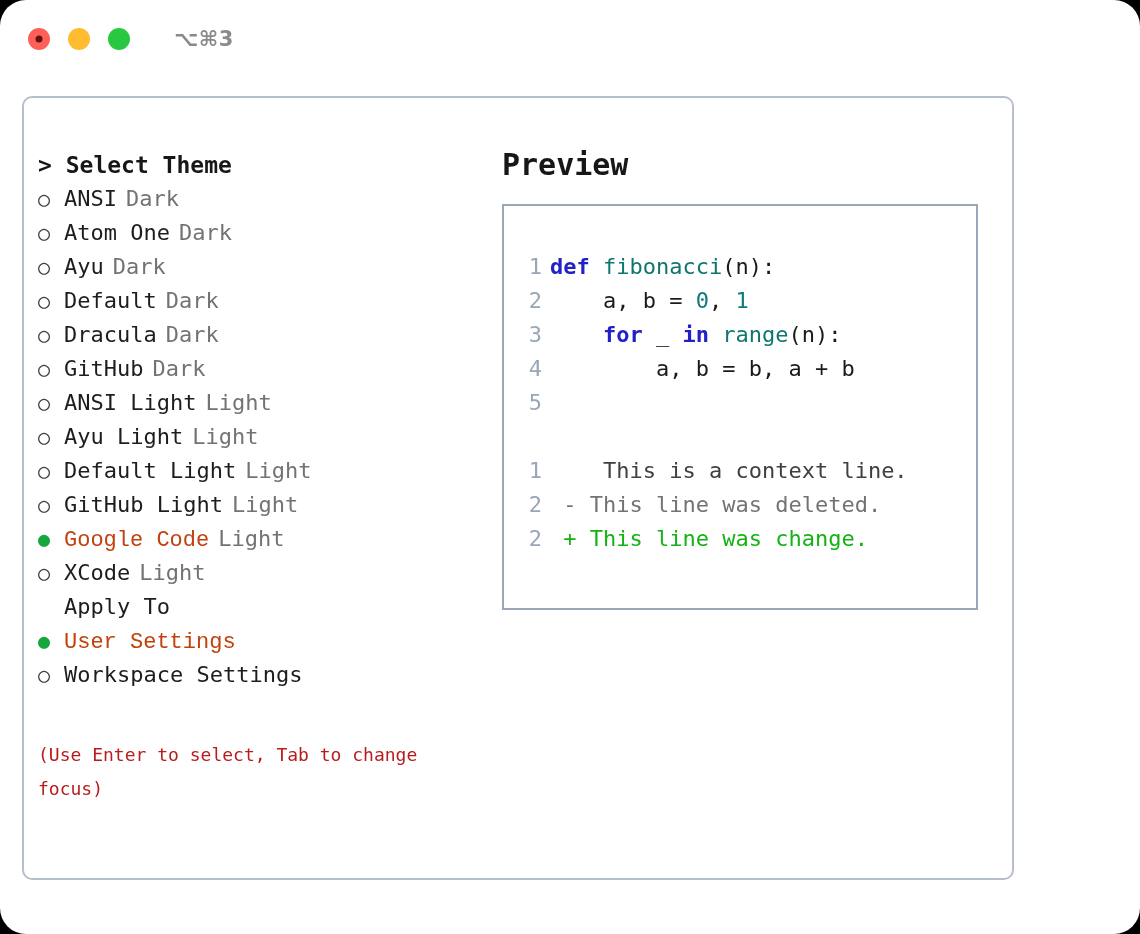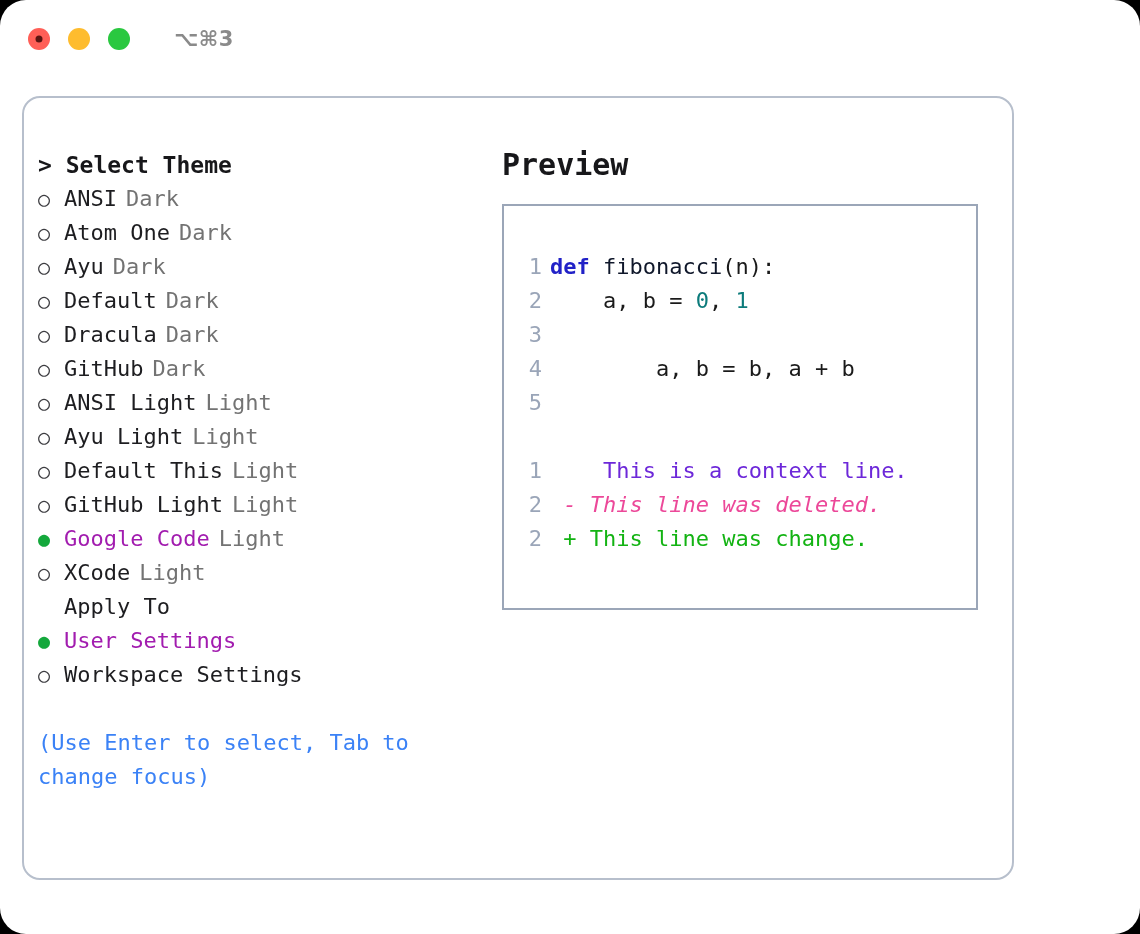--- a/index.html
+++ b/index.html
@@ -69,21 +69,21 @@
   }
 
   
   .panel {
     position: absolute;
     left: 22px;
     top: 96px;
     width: 992px;
     height: 784px;
     border: 2px solid #b7bfcc;
-    border-radius: 18px;
+    border-radius: 10px;
     background: #ffffff;
   }
 
   .columns {
     position: absolute;
     left: 0; top: 0;
     width: 100%; height: 100%;
   }
 
   
@@ -111,32 +111,32 @@
   .marker {
     display: inline-block;
     width: 26px;
     flex: 0 0 26px;
     font-size: 20px;
     color: #3c3c40;
   }
   .marker.selected { color: #14a83c; }
   .marker.blank { color: transparent; }
   .opt-name { color: #1d1d20; }
-  .opt-row.selected .opt-name { color: #a21caf; }
+  .opt-row.selected .opt-name { color: #c2410c; font-family: Liberation Mono, monospace; }
   .opt-cat {
     color: #737373;
     margin-left: 9px;
   }
   .subsection {
   }
   .hint {
-    margin-top: 34px;
-    font-size: 22px;
-    line-height: 34px;
-    color: #3b82f6;
+    margin-top: 46px;
+    font-size: 18px;
+    line-height: 34px;
+    color: #b91c1c;
     width: 410px;
   }
 
   
   .right-col {
     position: absolute;
     left: 478px;
     top: 50px;
     width: 500px;
   }
@@ -165,25 +165,25 @@
   .lineno {
     display: inline-block;
     width: 46px;
     flex: 0 0 46px;
     text-align: right;
     color: #9aa5b8;
     padding-right: 8px;
   }
   .code-text { color: #1a1a1a; }
   .tok-kw  { color: #2121c7; font-weight: bold; }
-  .tok-fn  { color: #0f172a; }
+  .tok-fn  { color: #0f766e; }
   .tok-num { color: #0c7b7b; }
   .tok-plain { color: #1a1a1a; }
-  .diff-ctx { color: #6d28d9; }
-  .diff-del { color: #ec4899; font-style: italic; }
+  .diff-ctx { color: #404040; }
+  .diff-del { color: #737373; }
   .diff-add { color: #13b313; }
   .code-spacer { height: 34px; }
 </style>
 </head>
 <body>
 
 <div class="window">
 
   <div class="titlebar">
     <div class="lights">
@@ -202,21 +202,21 @@
 
         <div id="theme-list">
             <div class="opt-row"><span class="marker">○</span><span class="opt-name">ANSI</span><span class="opt-cat">Dark</span></div>
             <div class="opt-row"><span class="marker">○</span><span class="opt-name">Atom One</span><span class="opt-cat">Dark</span></div>
             <div class="opt-row"><span class="marker">○</span><span class="opt-name">Ayu</span><span class="opt-cat">Dark</span></div>
             <div class="opt-row"><span class="marker">○</span><span class="opt-name">Default</span><span class="opt-cat">Dark</span></div>
             <div class="opt-row"><span class="marker">○</span><span class="opt-name">Dracula</span><span class="opt-cat">Dark</span></div>
             <div class="opt-row"><span class="marker">○</span><span class="opt-name">GitHub</span><span class="opt-cat">Dark</span></div>
             <div class="opt-row"><span class="marker">○</span><span class="opt-name">ANSI Light</span><span class="opt-cat">Light</span></div>
             <div class="opt-row"><span class="marker">○</span><span class="opt-name">Ayu Light</span><span class="opt-cat">Light</span></div>
-            <div class="opt-row"><span class="marker">○</span><span class="opt-name">Default This</span><span class="opt-cat">Light</span></div>
+            <div class="opt-row"><span class="marker">○</span><span class="opt-name">Default Light</span><span class="opt-cat">Light</span></div>
             <div class="opt-row"><span class="marker">○</span><span class="opt-name">GitHub Light</span><span class="opt-cat">Light</span></div>
             <div class="opt-row selected"><span class="marker selected">●</span><span class="opt-name">Google Code</span><span class="opt-cat">Light</span></div>
             <div class="opt-row"><span class="marker">○</span><span class="opt-name">XCode</span><span class="opt-cat">Light</span></div>
           </div>
 
         <div class="subsection">
           <div class="opt-row">
             <span class="marker blank">○</span>
             <span class="opt-name">Apply To</span>
           </div>
@@ -228,21 +228,21 @@
 
         <div class="hint">(Use Enter to select, Tab to change focus)</div>
       </div>
 
       <div class="right-col">
         <div class="preview-title">Preview</div>
         <div class="preview-box">
           <div id="code-block">
               <div class="code-line"><span class="lineno">1</span><span class="code-text"><span class="tok-kw">def </span><span class="tok-fn">fibonacci</span><span class="tok-plain">(n):</span></span></div>
               <div class="code-line"><span class="lineno">2</span><span class="code-text"><span class="tok-plain">    a, b = </span><span class="tok-num">0</span><span class="tok-plain">, </span><span class="tok-num">1</span></span></div>
-              <div class="code-line"><span class="lineno">3</span></div>
+              <div class="code-line"><span class="lineno">3</span><span class="code-text"><span class="tok-plain">    </span><span class="tok-kw">for</span><span class="tok-plain"> _ </span><span class="tok-kw">in</span><span class="tok-plain"> </span><span class="tok-fn">range</span><span class="tok-plain">(n):</span></span></div>
               <div class="code-line"><span class="lineno">4</span><span class="code-text"><span class="tok-plain">        a, b = b, a + b</span></span></div>
               <div class="code-line"><span class="lineno">5</span></div>
             </div>
           <div class="code-spacer"></div>
           <div id="diff-block">
               <div class="code-line"><span class="lineno">1</span><span class="diff-ctx">    This is a context line.</span></div>
               <div class="code-line"><span class="lineno">2</span><span class="diff-del"> - This line was deleted.</span></div>
               <div class="code-line"><span class="lineno">2</span><span class="diff-add"> + This line was change.</span></div>
             </div>
         </div>

